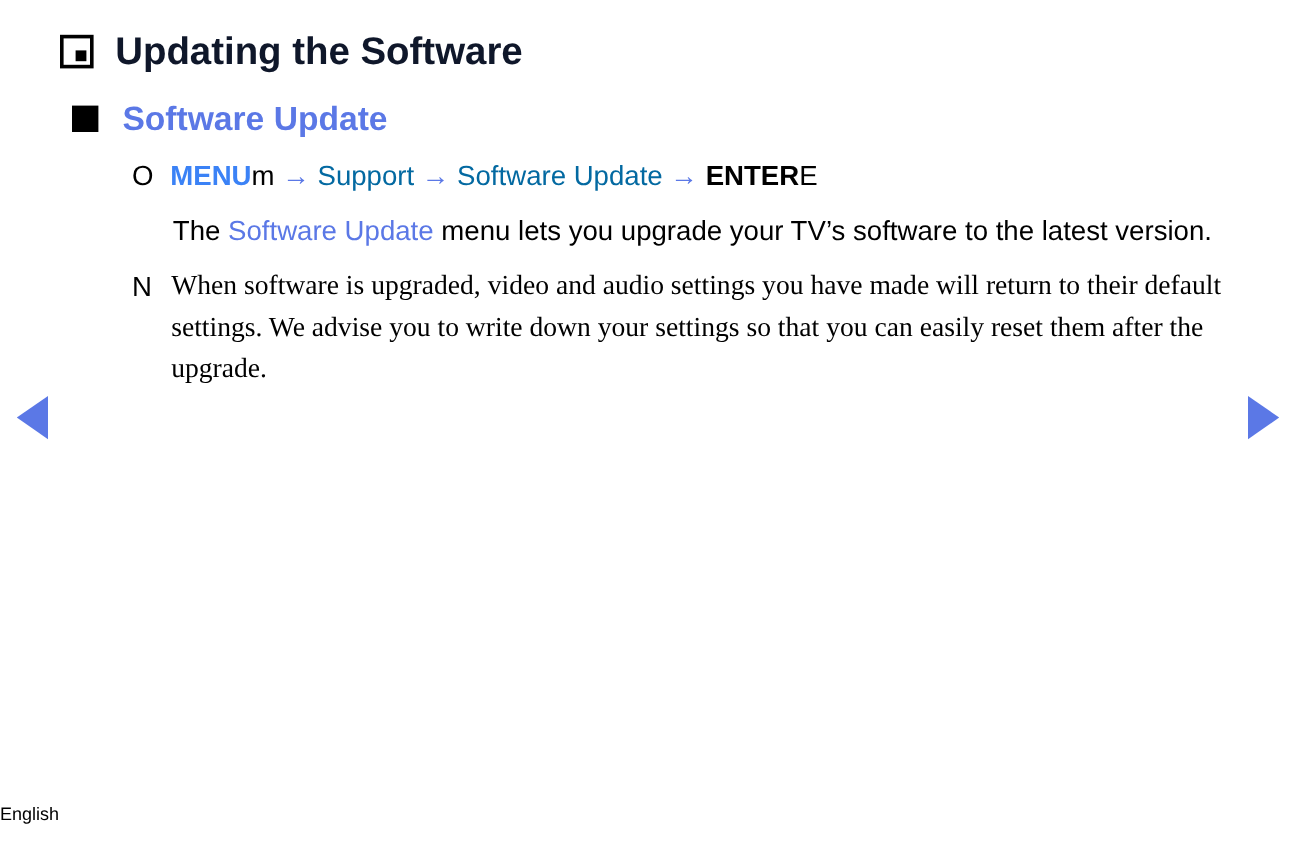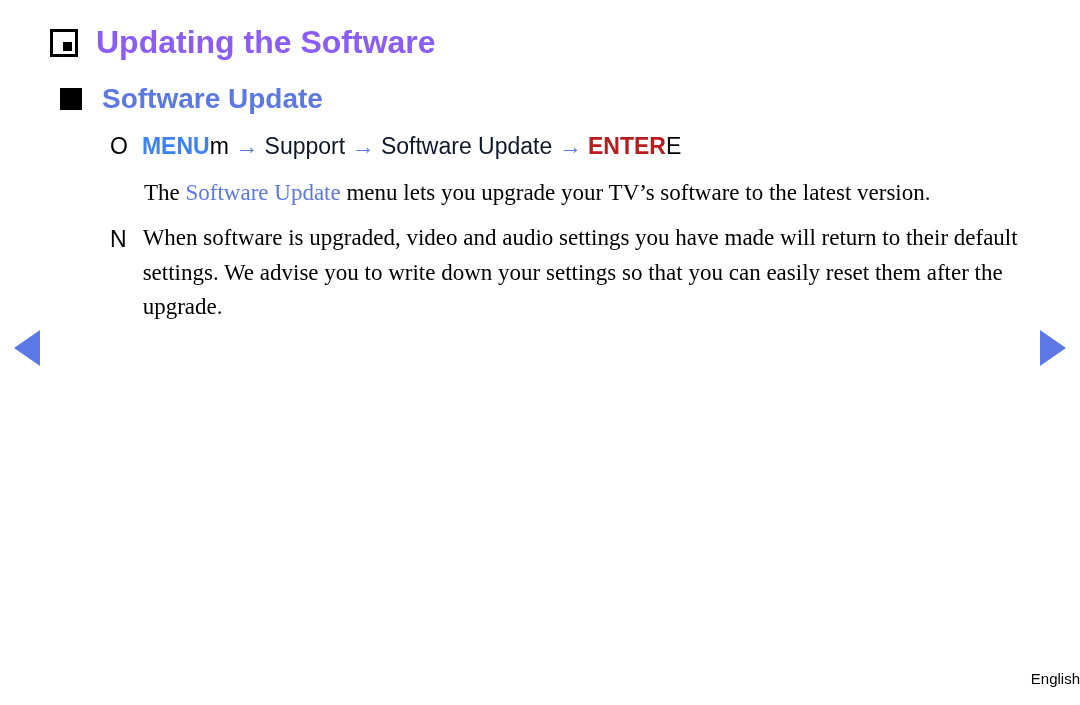--- a/index.html
+++ b/index.html
@@ -33,21 +33,21 @@
       position: absolute;
       right: 3px;
       bottom: 3px;
       width: 9px;
       height: 9px;
       background: #000;
     }
     .chapter-title {
       font-size: 32px;
       font-weight: bold;
-      color: #8b5cf6;
+      color: #0f172a;
     }
     .section-row {
       display: flex;
       align-items: center;
       gap: 20px;
       margin-left: 10px;
       margin-bottom: 16px;
     }
     .section-bullet {
       width: 22px;
@@ -83,36 +83,35 @@
       font-weight: bold;
       color: #3b82f6;
     }
     .nav-menu-suffix {
       color: #000;
     }
     .nav-arrow {
       color: #5b78e6;
     }
     .nav-link {
-      color: #0f172a;
+      color: #0369a1;
     }
     .nav-enter-label {
       font-weight: bold;
-      color: #b91c1c;
+      color: #000000;
     }
     .nav-enter-suffix {
       color: #000;
     }
     .desc-para {
       font-size: 23px;
       color: #000;
       line-height: 1.45;
       margin-bottom: 12px;
       margin-left: 34px;
-      font-family: Liberation Serif, serif;
     }
     .desc-highlight {
       color: #5b78e6;
     }
     .note-row {
       display: flex;
       align-items: flex-start;
       gap: 16px;
       font-size: 23px;
       line-height: 1.5;
@@ -144,21 +143,21 @@
     }
     .arrow-right {
       right: 14px;
       border-left: 26px solid #5b78e6;
     }
     .footer-lang {
       position: absolute;
       left: 0;
       right: 0;
       bottom: 18px;
-      text-align: right;
+      text-align: left;
       font-size: 15px;
       color: #000;
     }
   </style>
 </head>
 <body>
 
 <div class="heading-row">
   <span class="chapter-icon"></span>
   <span class="chapter-title">Updating the Software</span>

